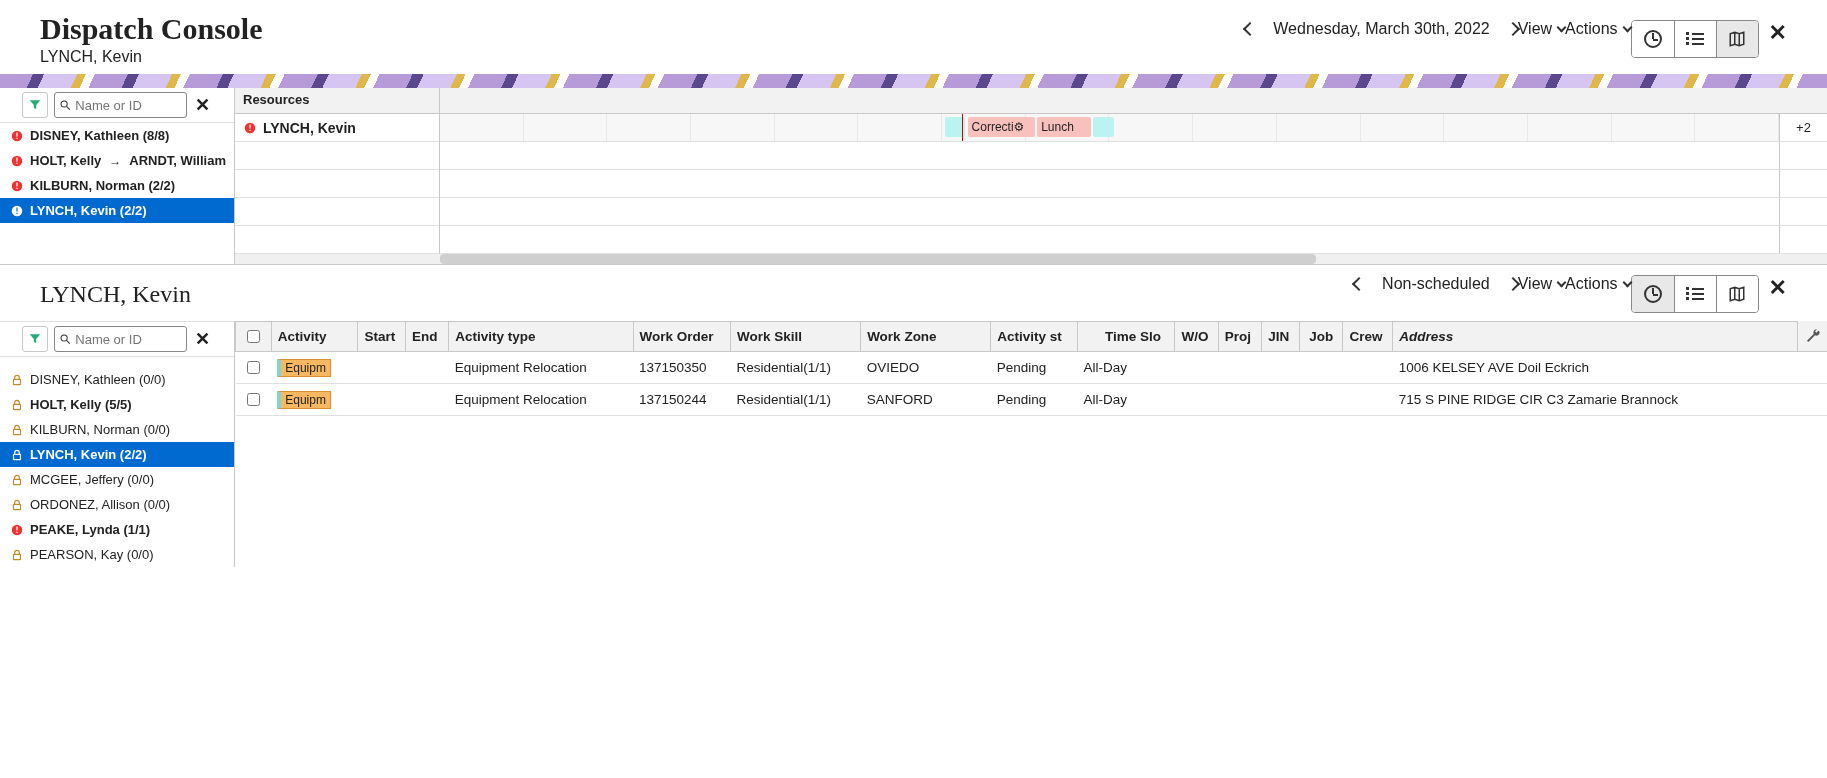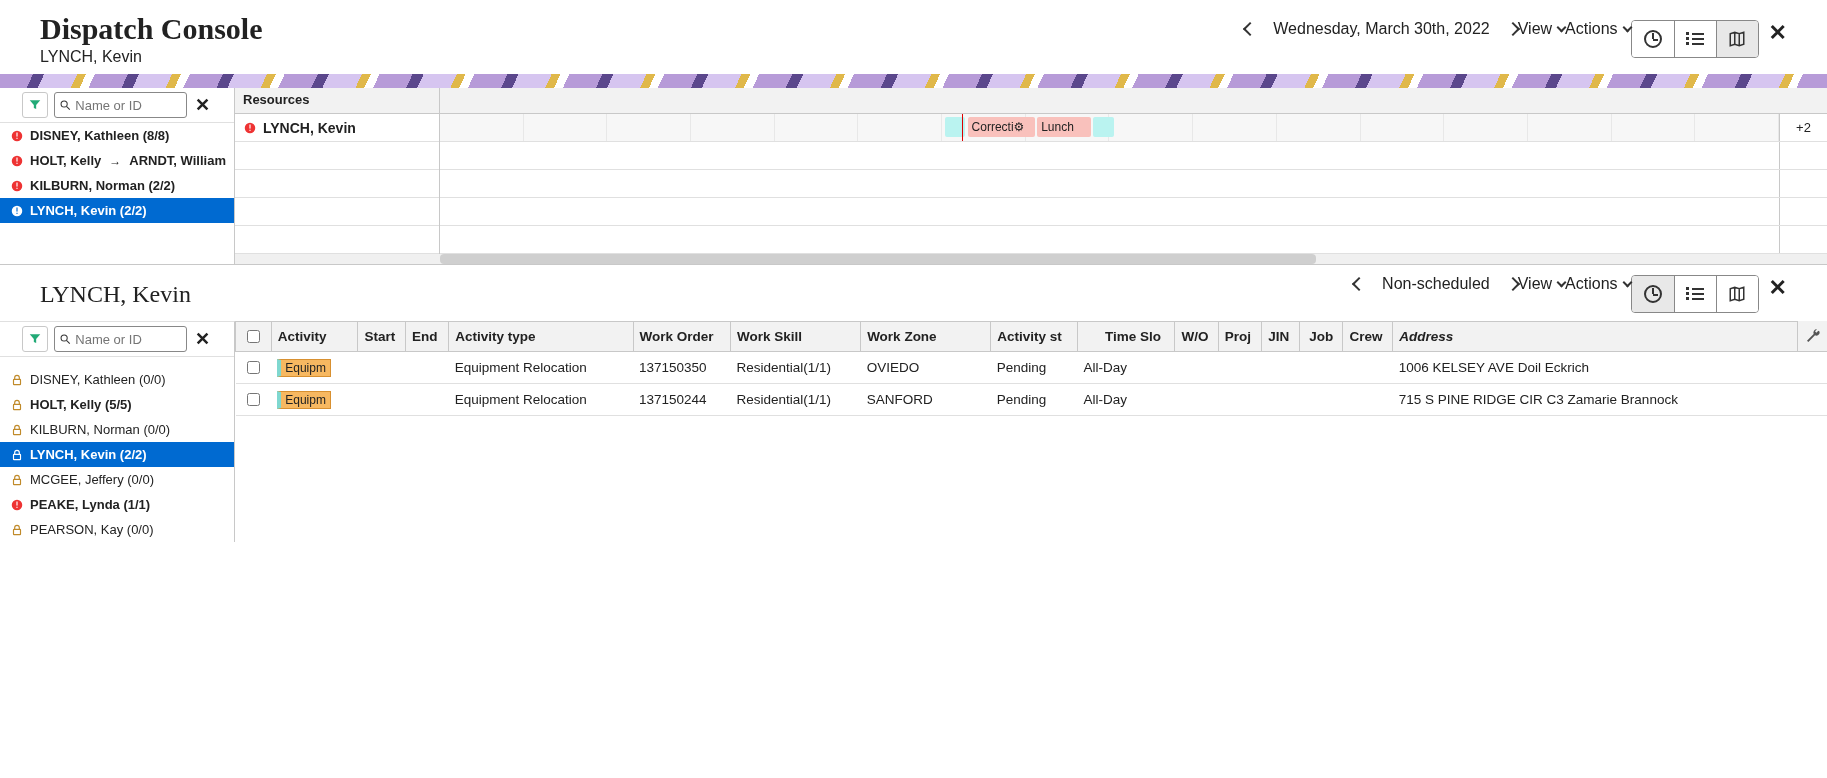--- a/index.html
+++ b/index.html
@@ -353,20 +353,27 @@
             <path d="M8 11V8a4 4 0 0 1 8 0v3" fill="none" stroke="#fff" stroke-width="2"></path>
           </svg>
           <span>LYNCH, Kevin (2/2)</span>
         </div>
         <div class="res-item">
           <svg class="res-ico" viewBox="0 0 24 24">
             <rect x="6" y="11" width="12" height="9" rx="1" fill="none" stroke="#c08a2a" stroke-width="2"></rect>
             <path d="M8 11V8a4 4 0 0 1 8 0v3" fill="none" stroke="#c08a2a" stroke-width="2"></path>
           </svg>
           <span>MCGEE, Jeffery (0/0)</span>
+        </div>
+        <div class="res-item">
+          <svg class="res-ico" viewBox="0 0 24 24">
+            <rect x="6" y="11" width="12" height="9" rx="1" fill="none" stroke="#c08a2a" stroke-width="2"></rect>
+            <path d="M8 11V8a4 4 0 0 1 8 0v3" fill="none" stroke="#c08a2a" stroke-width="2"></path>
+          </svg>
+          <span>ORDONEZ, Allison (0/0)</span>
         </div>
         <div class="res-item bold">
           <svg class="res-ico" viewBox="0 0 24 24">
             <circle cx="12" cy="12" r="9" fill="#e33"></circle>
             <rect x="11" y="6" width="2" height="7" fill="#fff"></rect>
             <rect x="11" y="15" width="2" height="2" fill="#fff"></rect>
           </svg>
           <span>PEAKE, Lynda (1/1)</span>
         </div>
         <div class="res-item">

